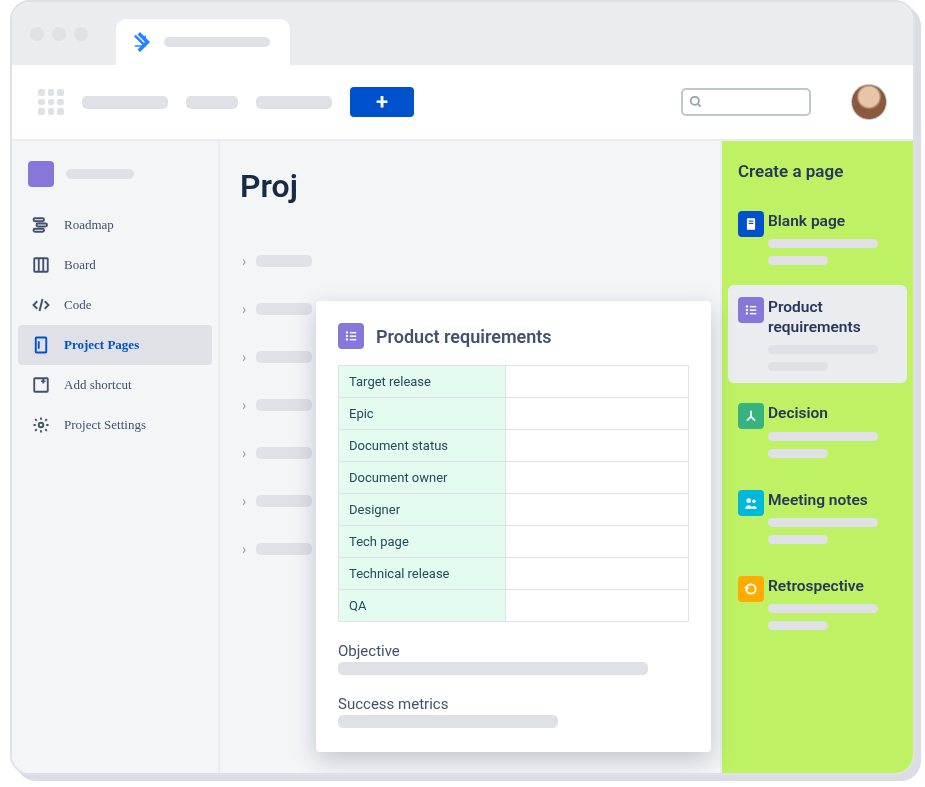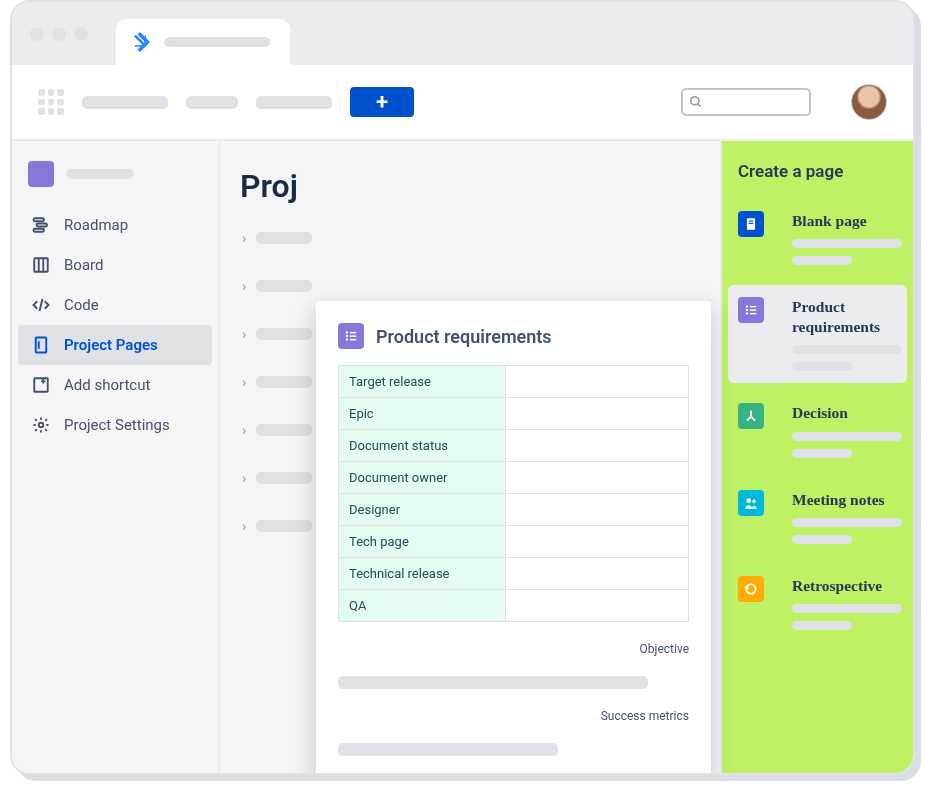--- a/index.html
+++ b/index.html
@@ -61,30 +61,30 @@
   }
   .body { display:flex; height:calc(100% - 63px - 76px); position:relative;}
   .sidebar {
     width:208px; background:#F4F5F7; border-right:2px solid #EBECF0;
     padding:20px 6px 0 6px; flex-shrink:0;
   }
   .proj-head { display:flex; align-items:center; gap:12px; padding:0 10px 18px 10px;}
   .proj-sq { width:26px; height:26px; background:#8777D9; border-radius:4px;}
   .nav-item {
     display:flex; align-items:center; gap:14px; padding:11px 14px;
-    color:#42526E; font-size:15px; border-radius:4px; cursor:pointer;
+    color:#42526E; font-size:13px; border-radius:4px; cursor:pointer;font-family:Liberation Serif, serif;
   }
   .nav-item.active { background:#DFE1E6; color:#0052CC; font-weight:600;text-align:center;}
   .nav-item .nicon { width:18px; height:18px; flex-shrink:0; }
   .main {
     flex:1; background:#F4F5F7; padding:26px 20px 0 20px;
     position:relative;
   }
   .page-title {
-    font-size:32px; font-weight:600; color:#172B44; margin-bottom:9px;
+    font-size:32px; font-weight:600; color:#172B44; margin-bottom:32px;
   }
   .tree-row { display:flex; align-items:center; gap:10px; padding:16px 2px; color:#97A0AF;}
   .chev { font-size:14px; color:#97A0AF; }
   .popup {
     position:absolute; left:304px; top:160px; width:395px; background:#fff;
     border-radius:4px; box-shadow:0 8px 24px rgba(9,30,66,0.22);
     padding:22px 0 24px 0; z-index:5;
   }
   .popup-head {
     display:flex; align-items:center; gap:12px; padding:0 22px 16px 22px;
@@ -94,28 +94,28 @@
   .ic-purple{background:#8777D9;} .ic-blue{background:#0052CC;} .ic-green{background:#36B37E;}
   .ic-teal{background:#00B8D9;} .ic-yellow{background:#FFAB00;}
   .req-table { margin:0 22px; border:1px solid #DFE1E6; }
   .req-row { display:flex; }
   .req-row + .req-row { border-top:1px solid #DFE1E6;}
   .req-key {
     width:167px; background:#E3FCEF; color:#244B5C; font-size:13px;
     padding:8px 10px; border-right:1px solid #DFE1E6;
   }
   .req-val { flex:1; }
-  .sec-h { font-size:12px; color:#42526E; padding:20px 22px 20px 22px;text-align:right;}
+  .sec-h { font-size:15px; color:#42526E; padding:20px 22px 2px 22px;}
   .rside {
     width:193px; background:#bef264; padding:20px 16px 0 16px; flex-shrink:0;
     border-left:2px solid #EBECF0;
   }
   .rside-title { font-size:17px; font-weight:600; color:#253858; margin-bottom:18px;}
   .tpl-card {
-    display:flex; gap:28px; padding:12px 10px; border-radius:6px; margin:0 -10px 8px -10px;font-family:Liberation Serif, serif;
+    display:flex; gap:4px; padding:12px 10px; border-radius:6px; margin:0 -10px 8px -10px;
   }
   .tpl-card.sel { background:#EBECF0; }
   .tpl-body { flex:1; }
   .tpl-name { font-size:15.5px; font-weight:600; color:#253858; line-height:1.3; margin-bottom:8px;}
   .tpl-lines .ph + .ph { margin-top:8px; }
 </style>
 </head>
 <body>
 
 <div class="frame">

